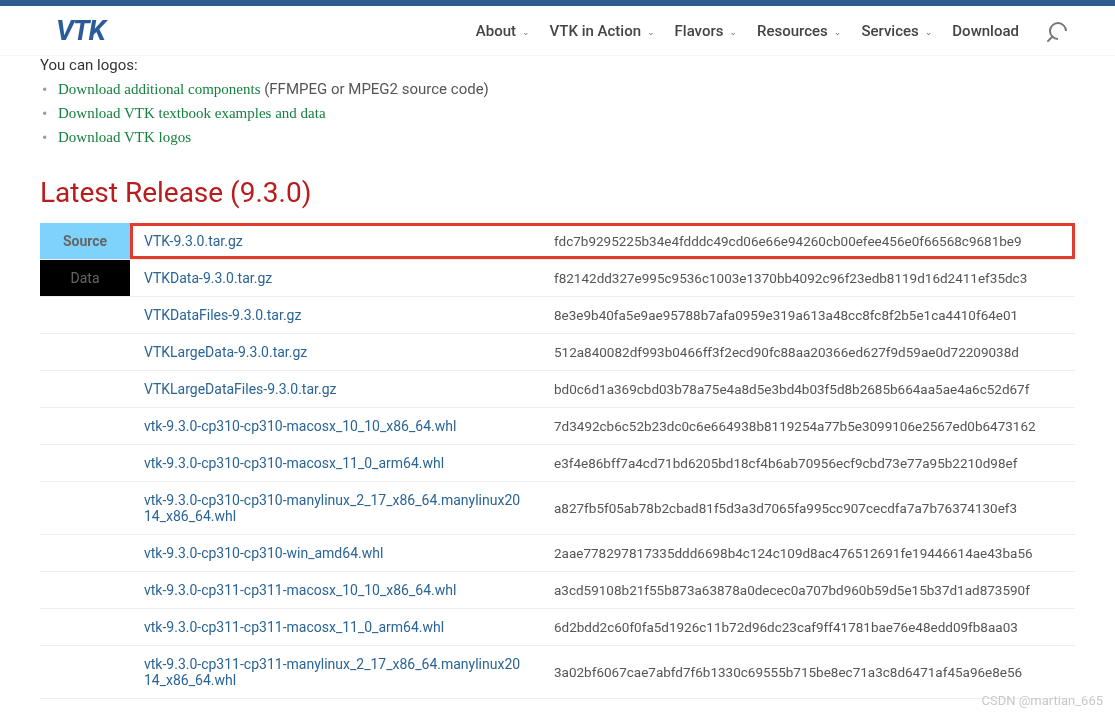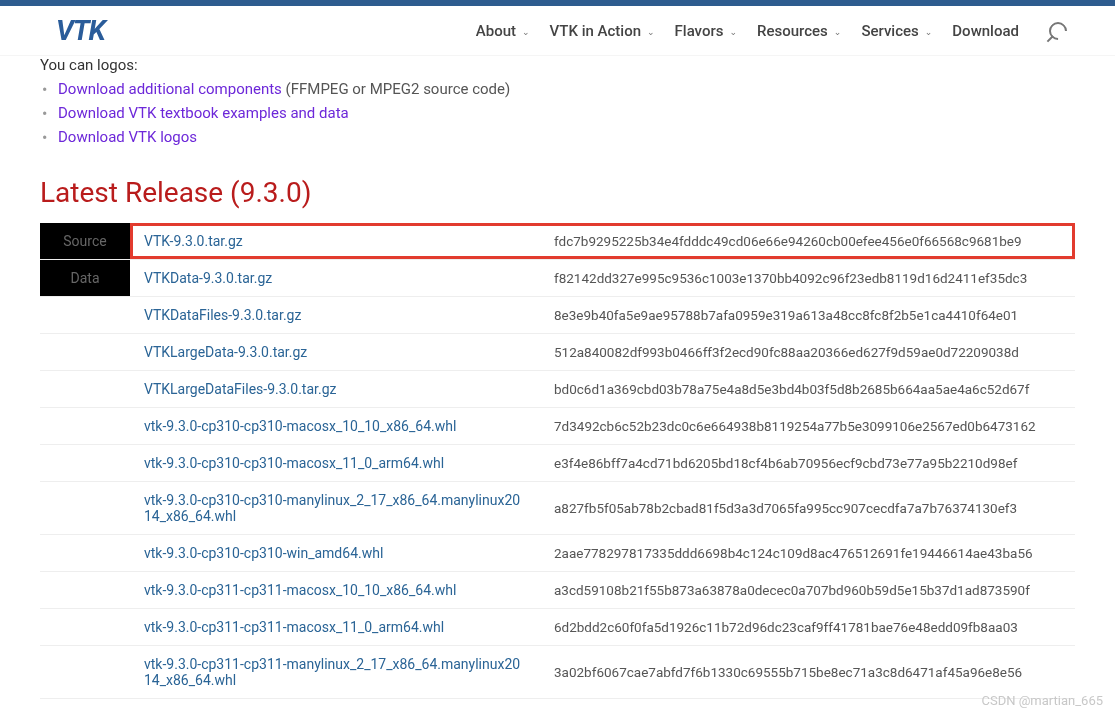--- a/index.html
+++ b/index.html
@@ -71,21 +71,21 @@
     margin: 6px 0;
     font-size: 15px;
   }
   ul.links li::before {
     content: "•";
     position: absolute;
     left: 2px;
     color: #999;
     font-size: 16px;
   }
-  a.link { color: #6d28d9; text-decoration: none; }
+  a.link { color: #15803d; text-decoration: none; font-family: Liberation Serif, serif; }
   .paren { color: #555; }
   h2.release {
     font-weight: 400;
     font-size: 28px;
     color: #b91c1c;
     margin: 28px 0 14px 0;
   }
   table.downloads {
     width: 100%;
     border-collapse: collapse;
@@ -100,21 +100,21 @@
   }
   table.downloads td.cat {
     width: 90px;
     text-align: center;
     color: #666;
     background: #000000;
   }
   table.downloads td.file { width: 410px; }
   table.downloads td.file a { color: #2a6496; text-decoration: none; }
   table.downloads td.hash { color: #555; font-size: 13.5px; }
-  tr.src td.cat { background: #000000; }
+  tr.src td.cat { background: #7dd3fc; font-weight: bold; }
   .watermark {
     position: fixed;
     right: 12px;
     bottom: 6px;
     color: #c8c8c8;
     font-size: 13px;
     pointer-events: none;
   }
 </style>
 </head>

